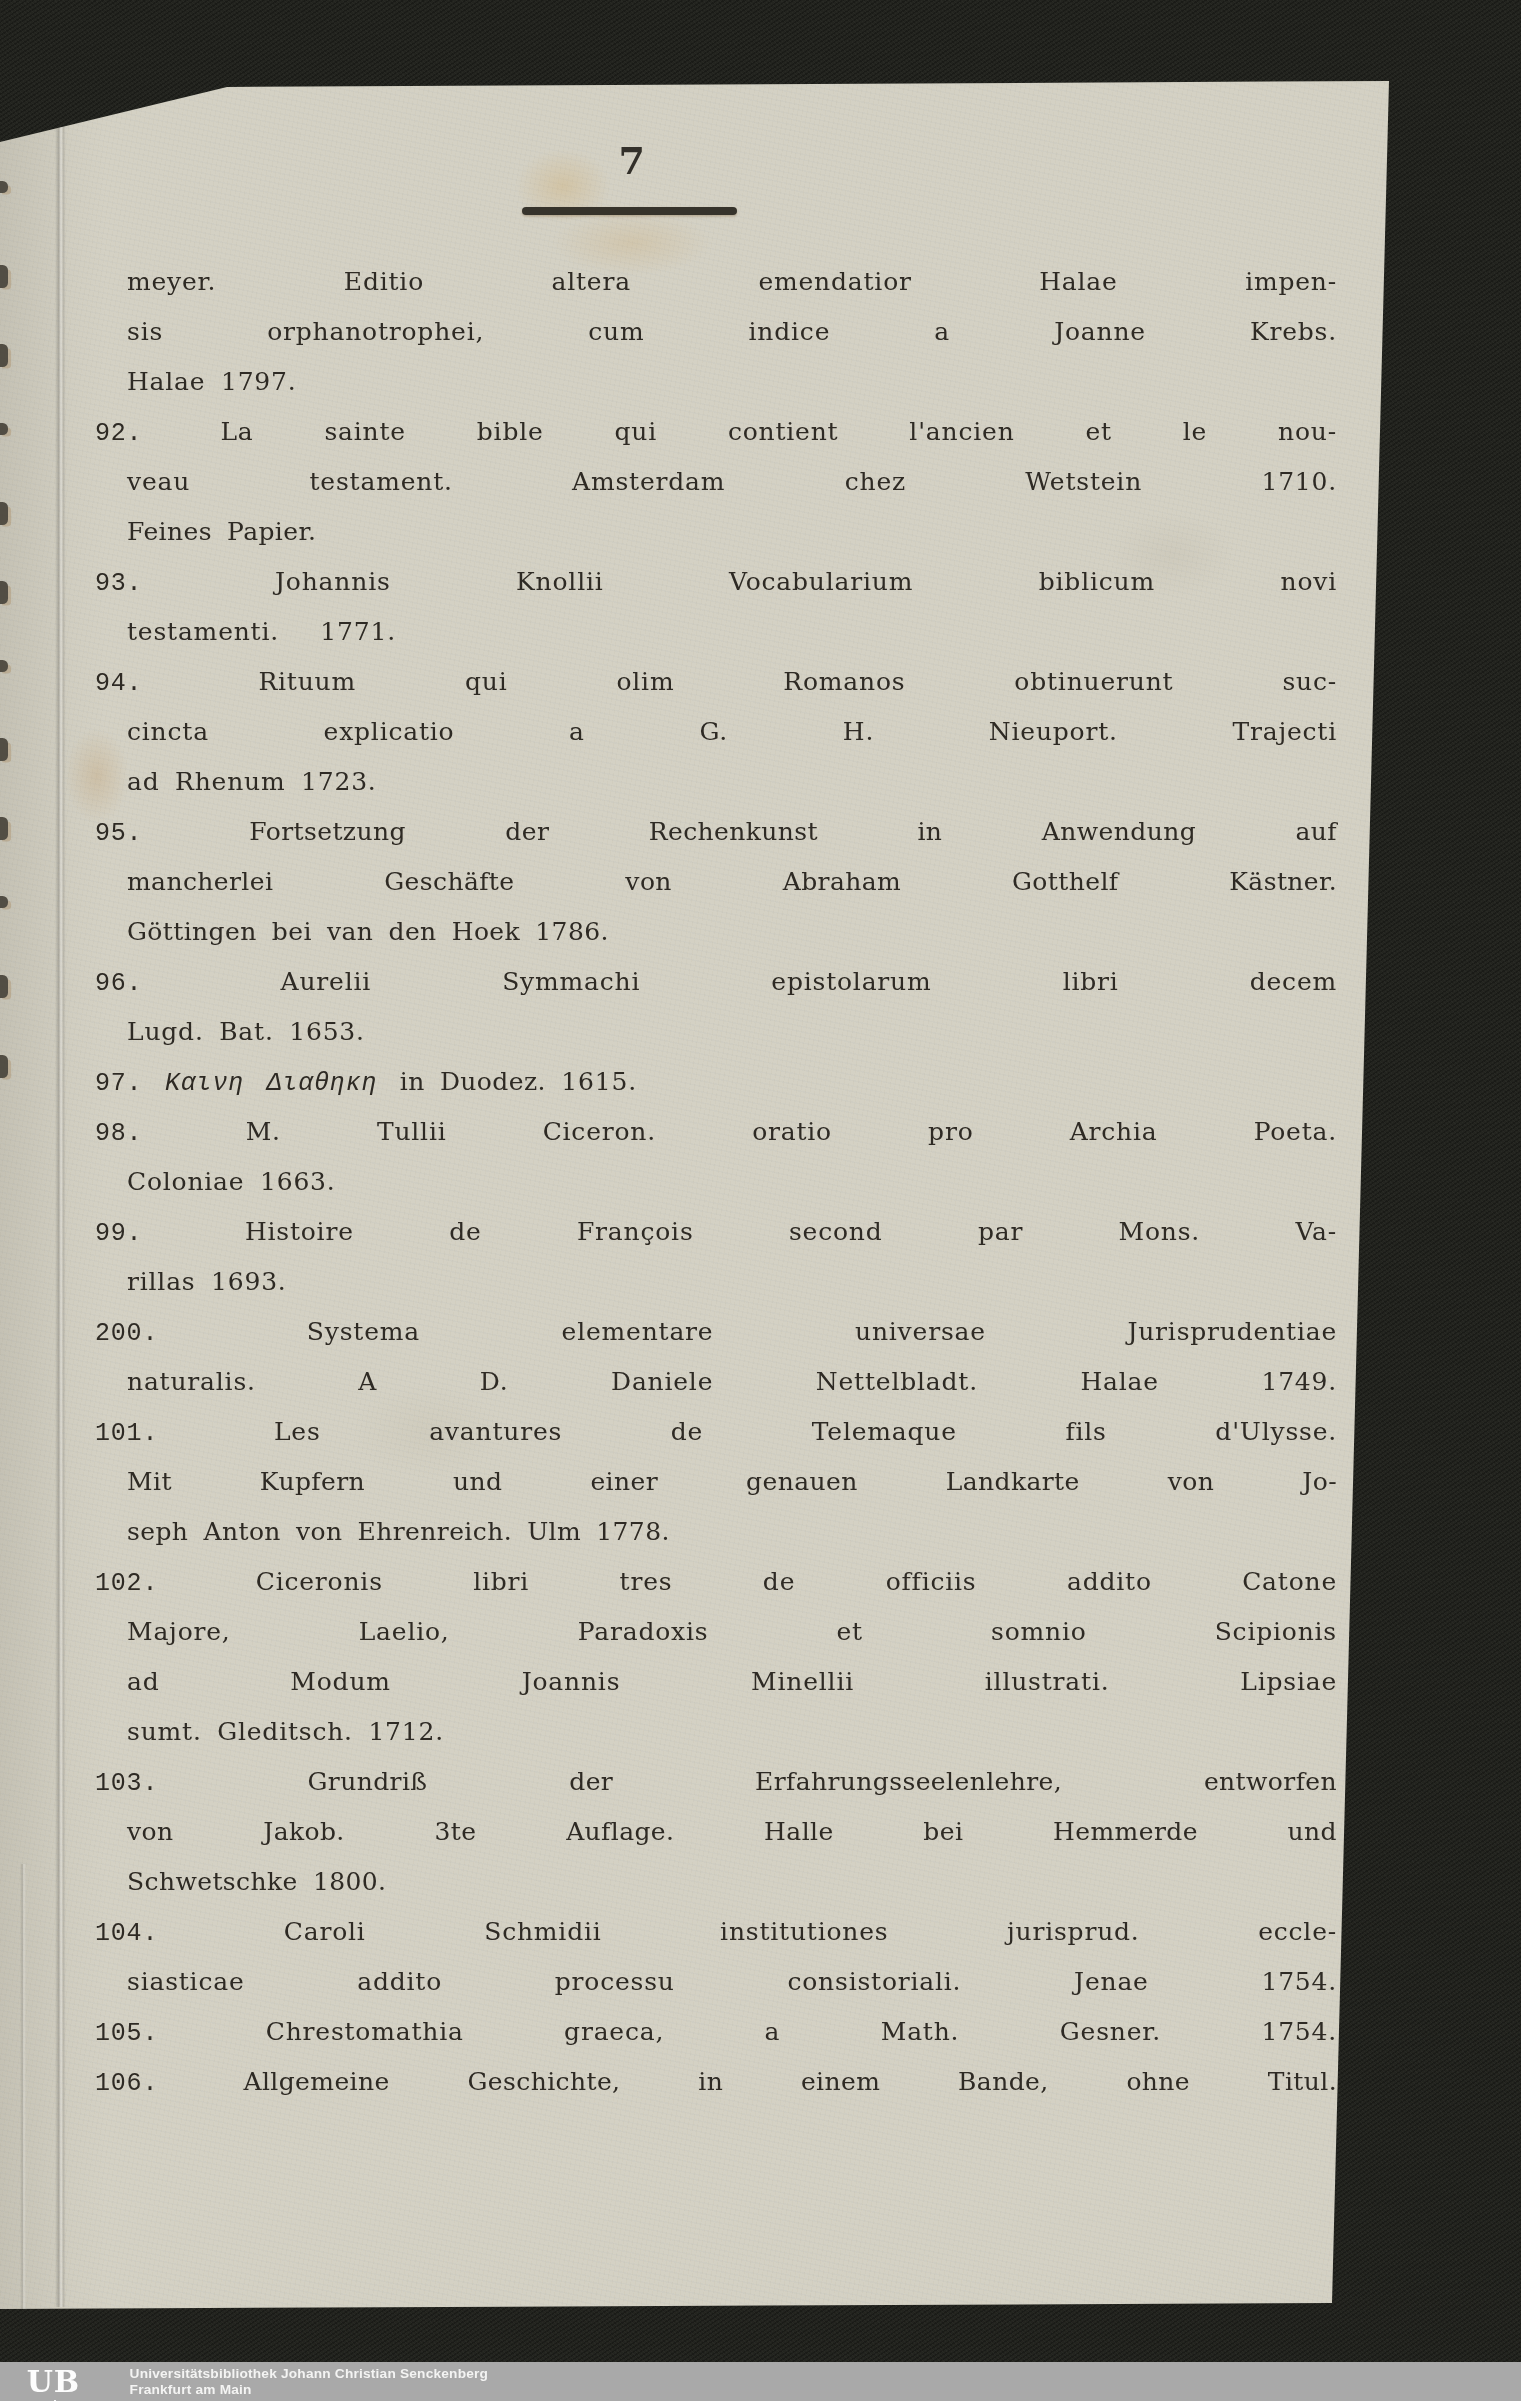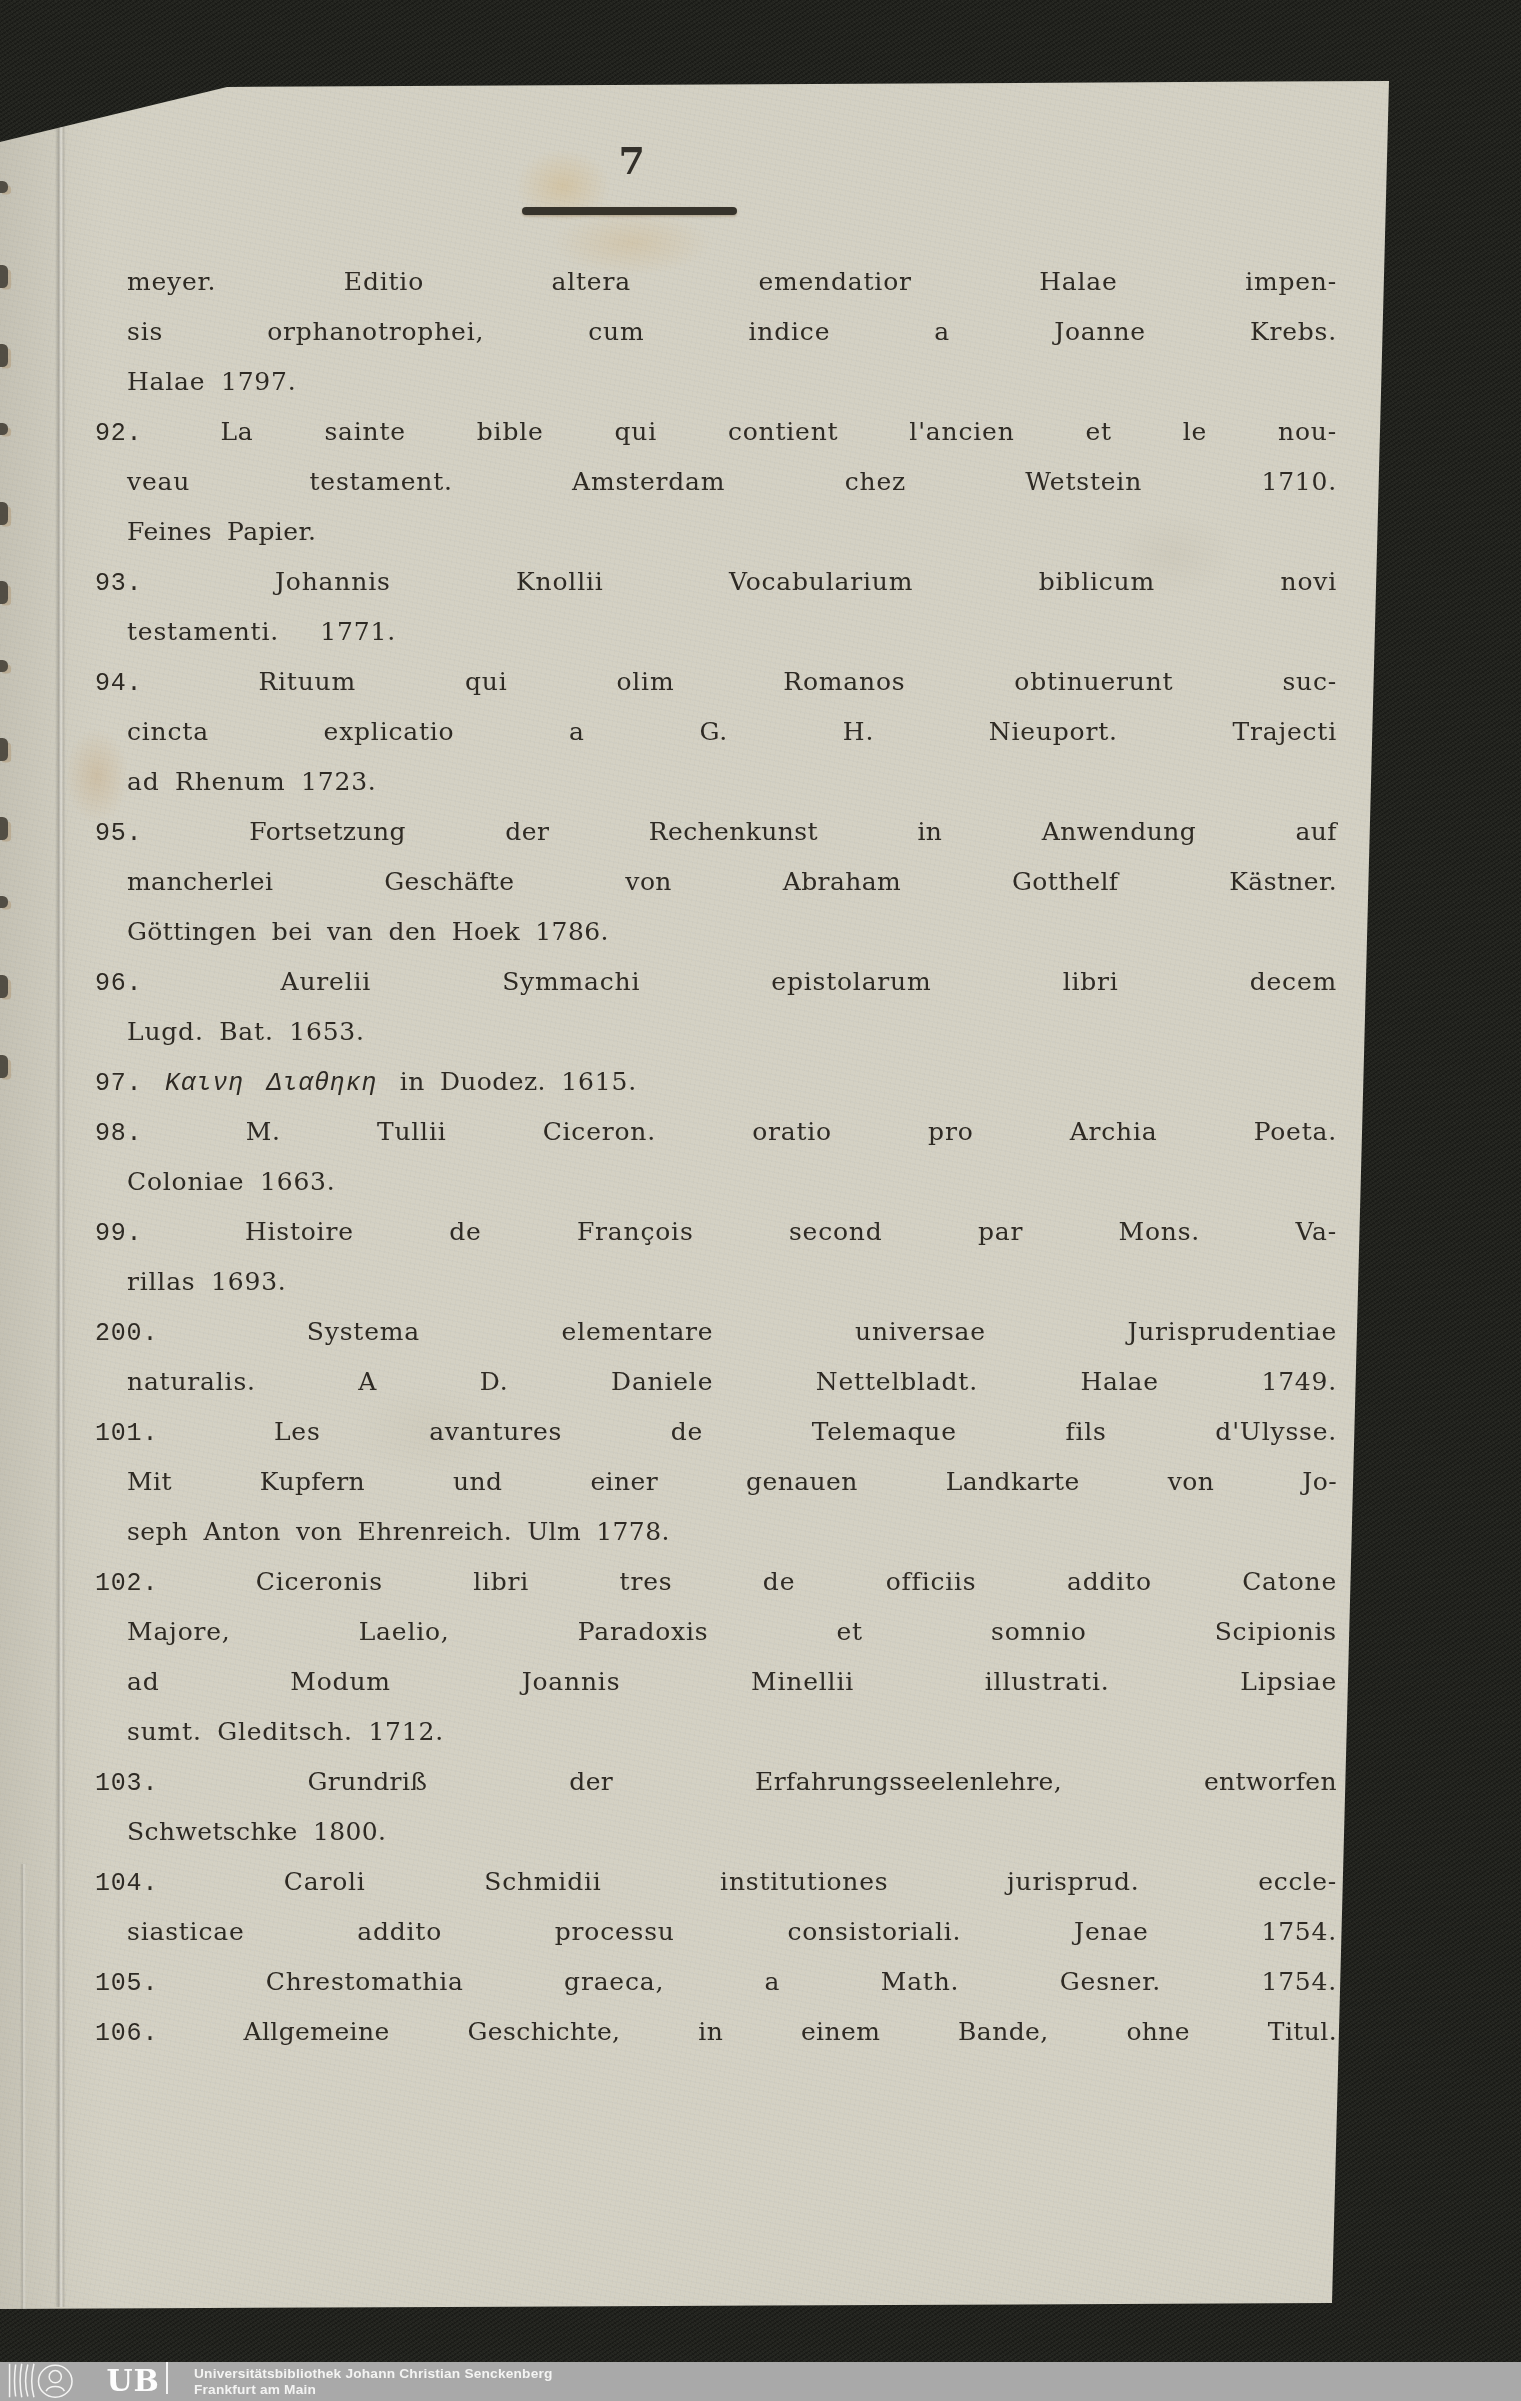--- a/index.html
+++ b/index.html
@@ -60,21 +60,21 @@
   .num{font-family:Liberation Mono, monospace;margin-top:31px;}
   .seg-a{font-family:"DejaVu Serif",serif;}
   .seg-f{font-family:"DejaVu Serif",serif;font-weight:normal;letter-spacing:0.4px;}
   .seg-g{font-family:Liberation Mono, monospace;font-style:italic;}
   
   .footer-bar{
     position:absolute;left:0;bottom:0;width:1522px;height:39px;background:#a9a9a9;
     display:flex;align-items:center;
     font-family:"Liberation Sans",sans-serif;
   }
-  .ub-logo{display:flex;align-items:flex-start;height:39px;}
+  .ub-logo{display:flex;align-items:center;height:39px;flex-direction:column;}
   .ub-icon{margin-left:4.6px;width:99px;height:37px;}
   .ub-letters{
     color:#fdfdfd;font-family:"DejaVu Serif",serif;font-weight:bold;
     font-size:30px;line-height:37px;margin-left:3px;letter-spacing:0.8px;
   }
   .ub-sep{width:2.3px;height:32px;background:#f4f4f4;margin-left:6px;}
   .footer-text{margin-left:26px;display:flex;flex-direction:column;justify-content:center;}
   .footer-line1,.footer-line2{
     color:#f4f4f3;font-size:13.7px;line-height:16px;font-weight:700;letter-spacing:0.2px;
   }
@@ -116,20 +116,21 @@
         <div class="line just"><span class="num">200. </span><span class="seg-a">Systema elementare universae Jurisprudentiae</span></div>
         <div class="line cont just"><span class="seg-a">naturalis.  A D. Daniele Nettelbladt.  Halae 1749.</span></div>
         <div class="line just"><span class="num">101. </span><span class="seg-a">Les avantures de Telemaque fils d'Ulysse.</span></div>
         <div class="line cont just"><span class="seg-f">Mit Kupfern und einer genauen Landkarte von Jo-</span></div>
         <div class="line cont"><span class="seg-f">seph Anton von Ehrenreich.  Ulm 1778.</span></div>
         <div class="line just"><span class="num">102. </span><span class="seg-a">Ciceronis libri tres de officiis addito Catone</span></div>
         <div class="line cont just"><span class="seg-a">Majore, Laelio, Paradoxis et somnio Scipionis</span></div>
         <div class="line cont just"><span class="seg-a">ad Modum Joannis Minellii illustrati.  Lipsiae</span></div>
         <div class="line cont"><span class="seg-a">sumt. Gleditsch. 1712.</span></div>
         <div class="line just"><span class="num">103. </span><span class="seg-f">Grundriß der Erfahrungsseelenlehre, entworfen</span></div>
+        <div class="line cont just"><span class="seg-f">von Jakob. 3te Auflage.  Halle bei Hemmerde und</span></div>
         <div class="line cont"><span class="seg-f">Schwetschke 1800.</span></div>
         <div class="line just"><span class="num">104. </span><span class="seg-a">Caroli Schmidii institutiones jurisprud. eccle-</span></div>
         <div class="line cont just"><span class="seg-a">siasticae addito processu consistoriali. Jenae 1754.</span></div>
         <div class="line just"><span class="num">105. </span><span class="seg-a">Chrestomathia graeca, a Math. Gesner. 1754.</span></div>
         <div class="line just"><span class="num">106. </span><span class="seg-f">Allgemeine Geschichte, in einem Bande, ohne Titul.</span></div>
       </div>
 
     <div id="edge-marks">
         <div class="edge-mark" style="top: 181px; height: 12px;"></div>
         <div class="edge-mark" style="top: 265px; height: 23px;"></div>

